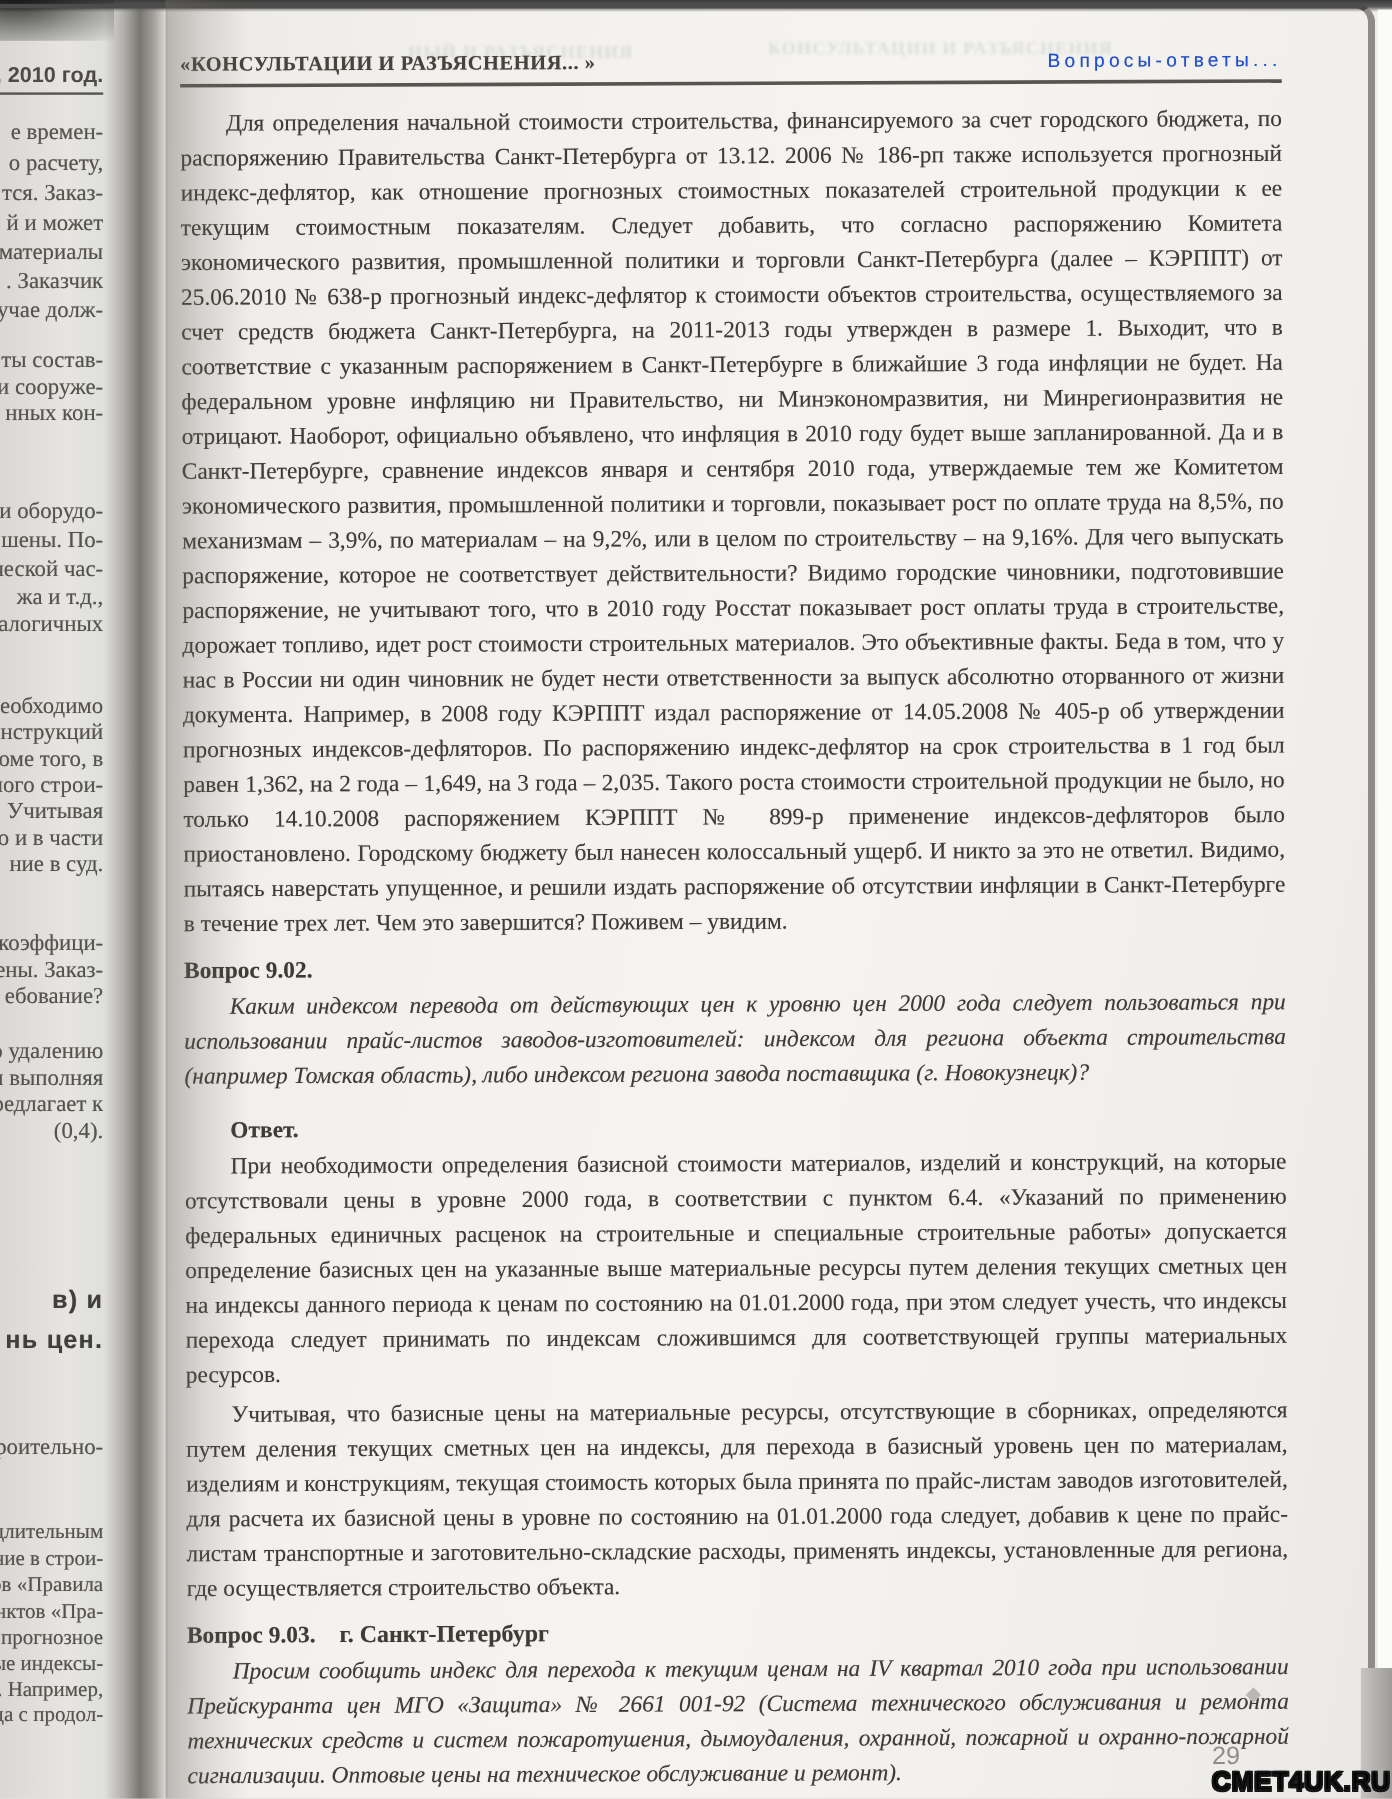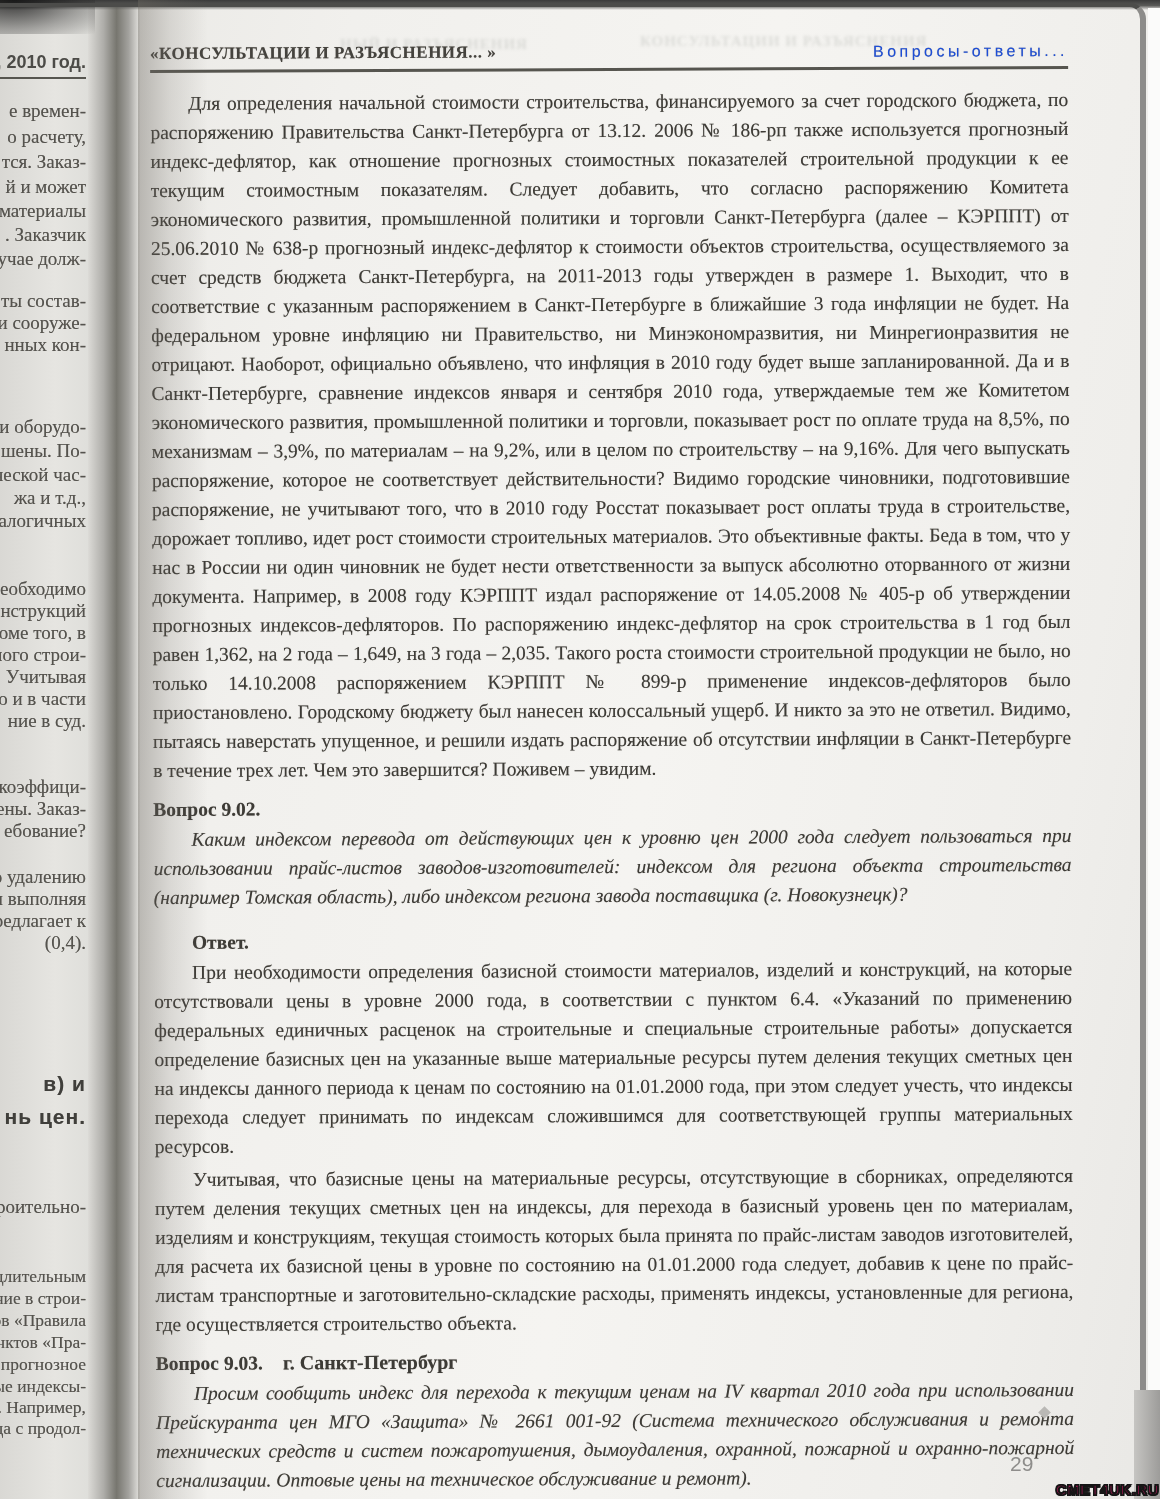--- a/index.html
+++ b/index.html
@@ -64,21 +64,21 @@
   .q-label{font-weight:bold;font-size:19.5px;margin-top:14px;}
   .q-city{font-weight:bold;font-size:20px;margin-left:16px;}
   .q-text{font-style:italic;font-size:19.5px;line-height:29px;text-align:justify;text-indent:38px;margin-top:4px;}
   .a-label{font-weight:bold;font-size:19.5px;margin-top:8px;text-indent:38px;}
   .a-para{margin-top:4px;}
   
   .page-num{position:absolute;left:1010px;top:1452px;font-family:"Liberation Sans",sans-serif;font-size:21px;color:#8e8d8b;}
   .artifact{position:absolute;left:1040px;top:1408px;width:9px;height:9px;background:#b9b8b5;transform:rotate(45deg);}
   .watermark{
     position:absolute;right:1px;bottom:1px;font-family:"Liberation Sans",sans-serif;
-    font-weight:bold;font-size:15px;color:#be185d;letter-spacing:.5px;
+    font-weight:bold;font-size:22px;color:#000000;letter-spacing:.5px;
     -webkit-text-stroke:1.6px #151515;
     text-shadow:-1px -1px 0 #151515,1px -1px 0 #151515,-1px 1px 0 #151515,1px 1px 0 #151515;
   }
 </style>
 </head>
 <body>
 
 <div class="scan"></div>
 <div class="left-strip">
   <div class="lm-header">, 2010 год.</div>

